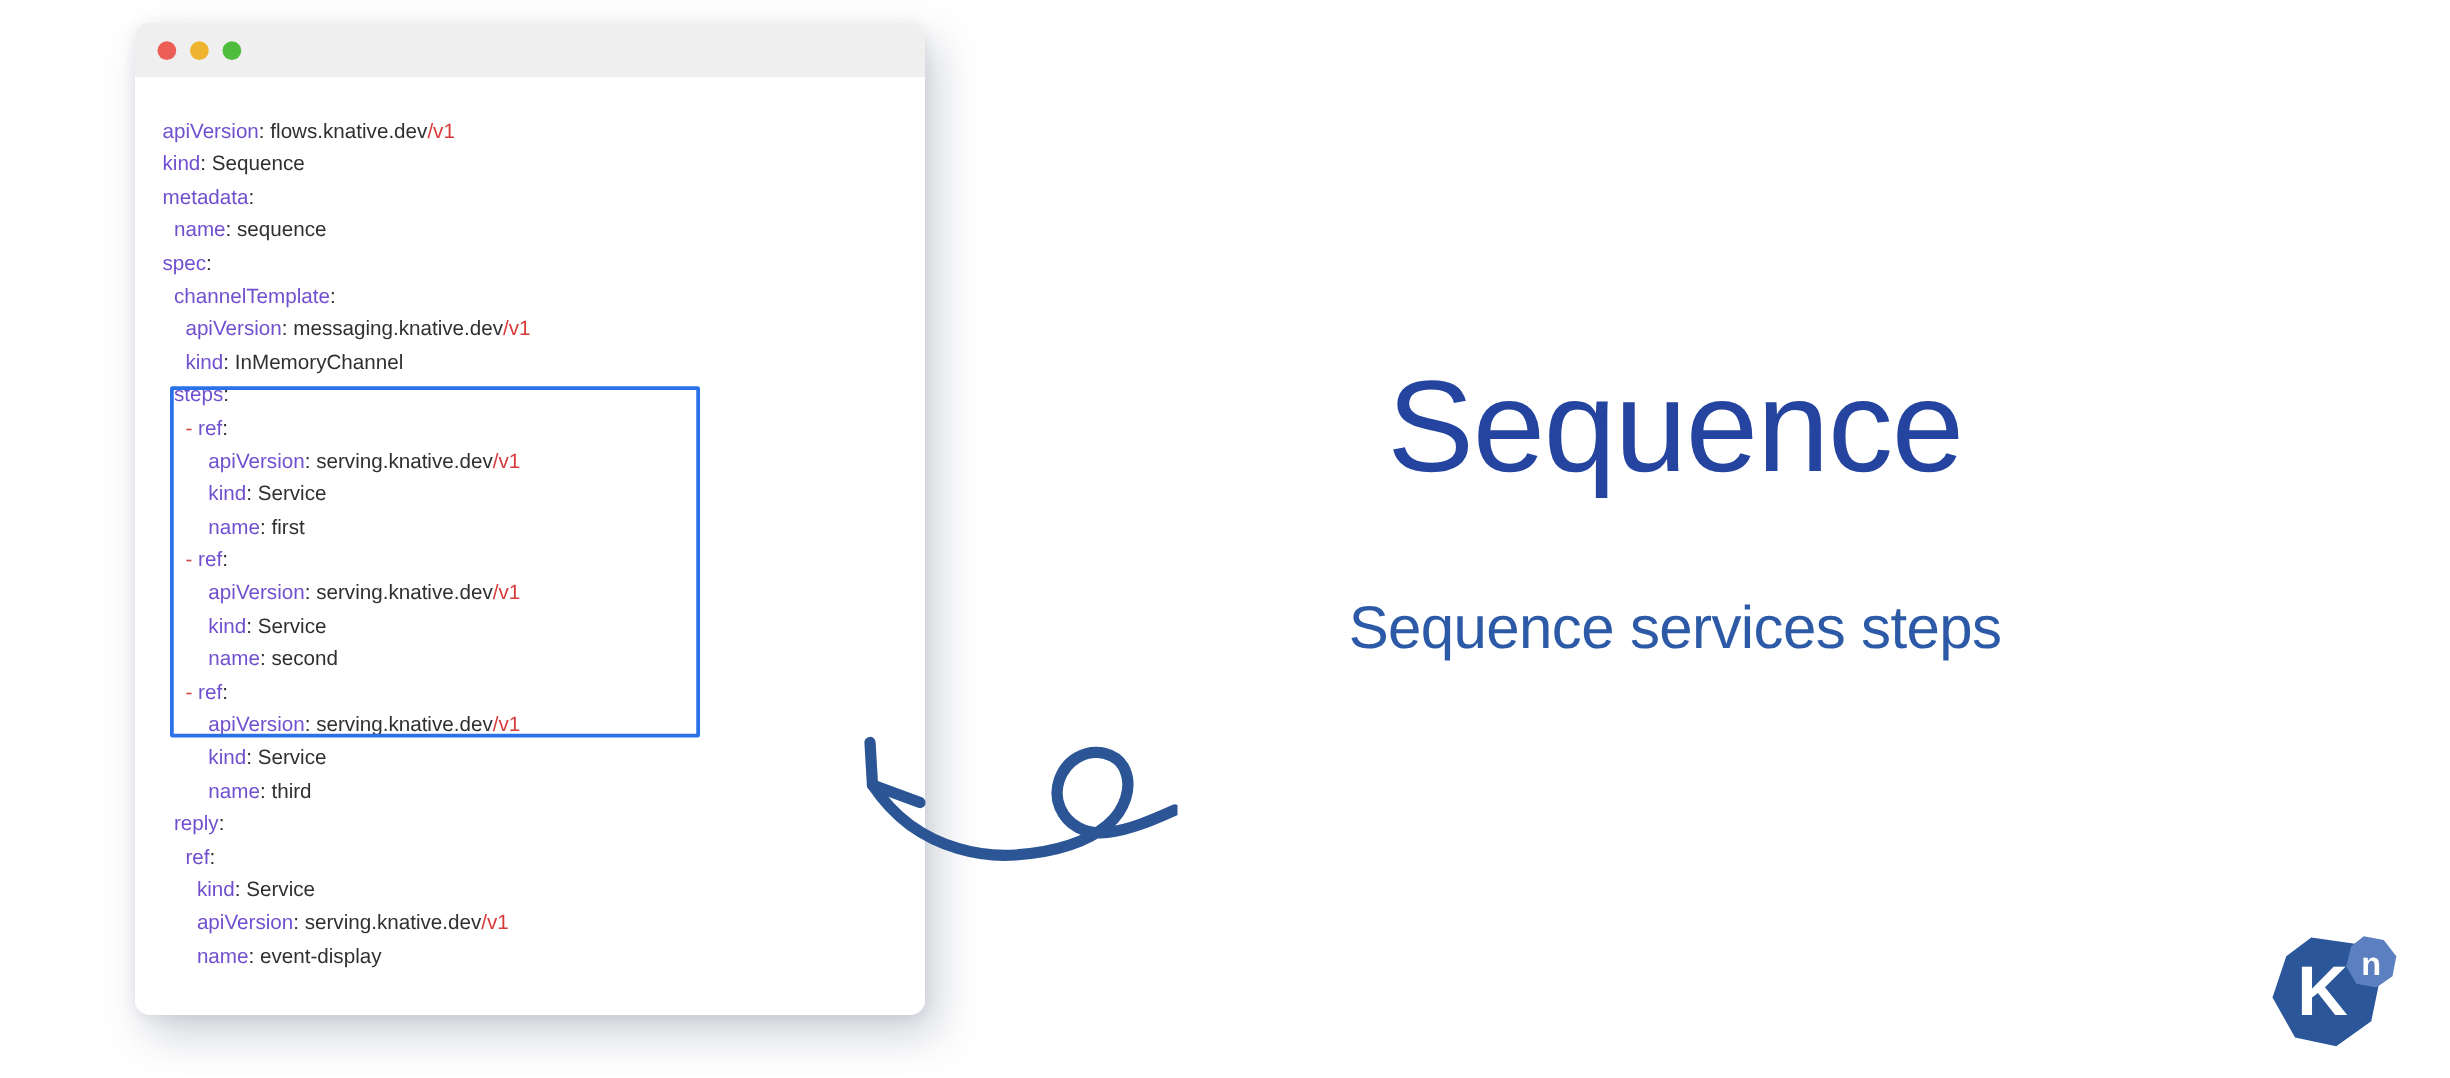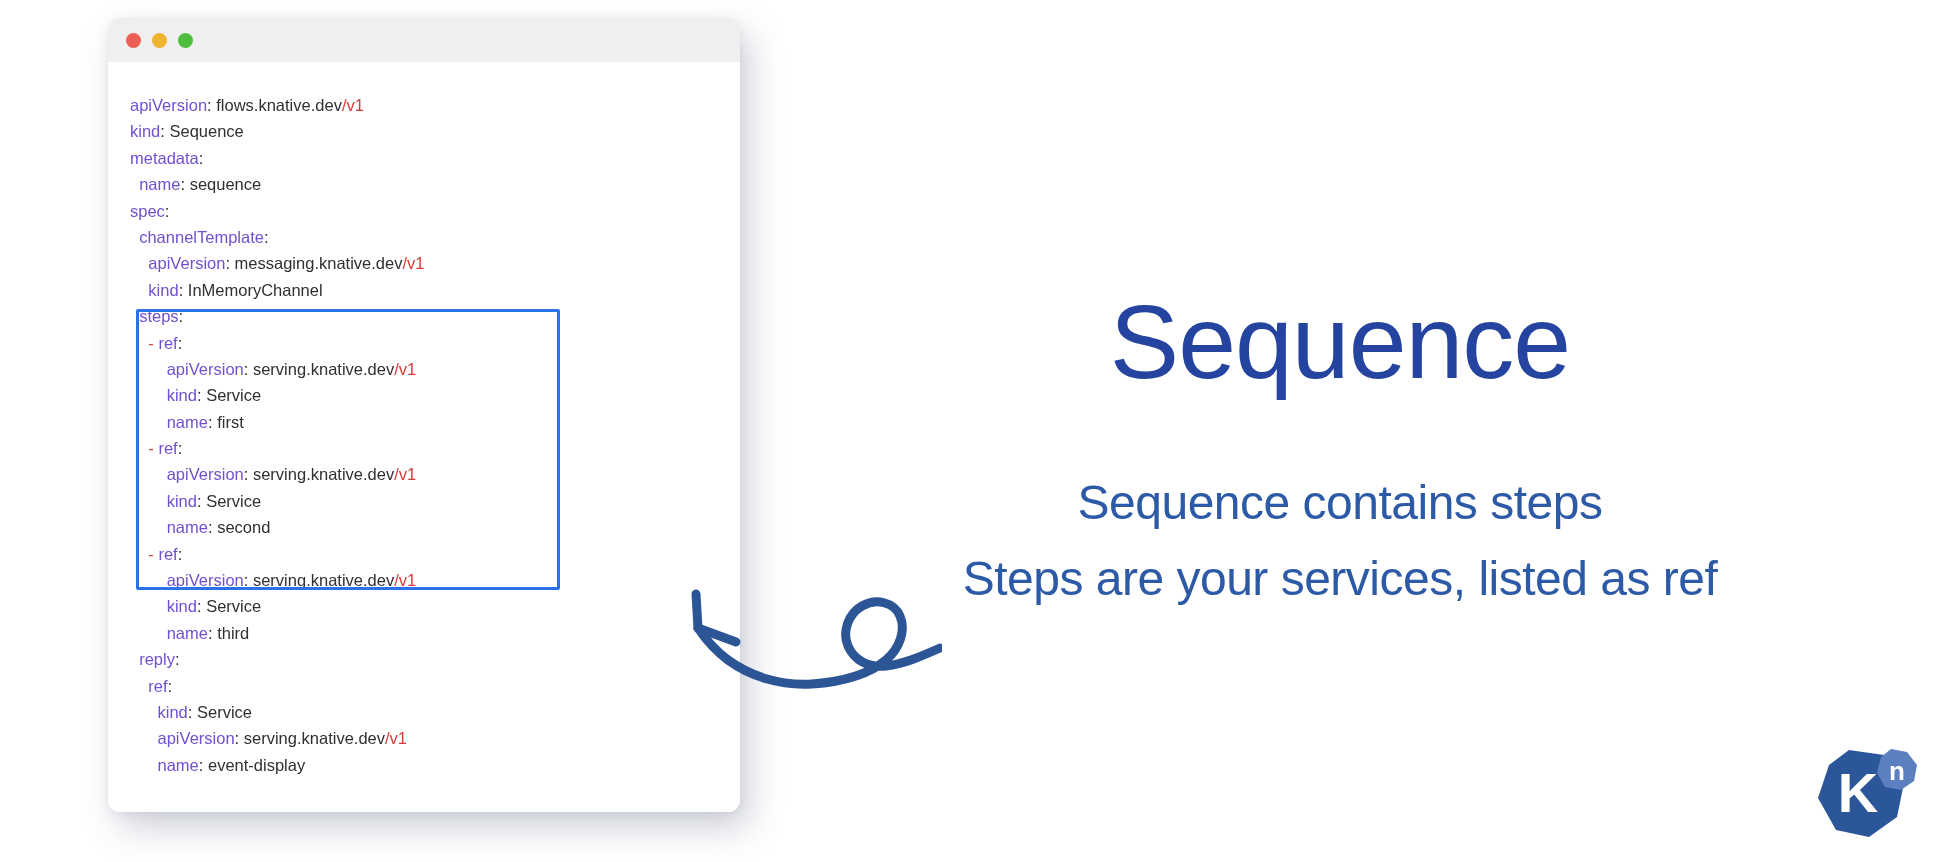--- a/index.html
+++ b/index.html
@@ -165,22 +165,21 @@
              C108,126 78,116 56,100
              C44,91 34,80 26,68"></path>
     <path d="M26,68 L24,34"></path>
     <path d="M26,68 L64,82"></path>
   </g>
 </svg>
 
 <div id="headline">Sequence</div>
 
 <div id="subtitle">
-  <span class="sub-line">Sequence contains steps</span>
-  <span class="sub-line">Steps are your services, listed as ref</span>
+  <span class="sub-line">Sequence services steps</span>
 </div>
 
 <svg id="knative-logo" viewBox="0 0 110 100">
   <polygon points="37,5 72,10 92,38 85,72 57,92 24,85 6,53 17,20" fill="#2b5699"></polygon>
   <polygon points="79,4 95,7 105,20 102,36 89,45 73,42 65,28 69,12" fill="#5c7fbf"></polygon>
   <text x="46" y="67" text-anchor="middle" font-family="'Liberation Sans', sans-serif" font-size="56" font-weight="bold" fill="#ffffff">K</text>
   <text x="85" y="35" text-anchor="middle" font-family="'Liberation Sans', sans-serif" font-size="26" font-weight="bold" fill="#ffffff">n</text>
 </svg>
 
 </body></html>

